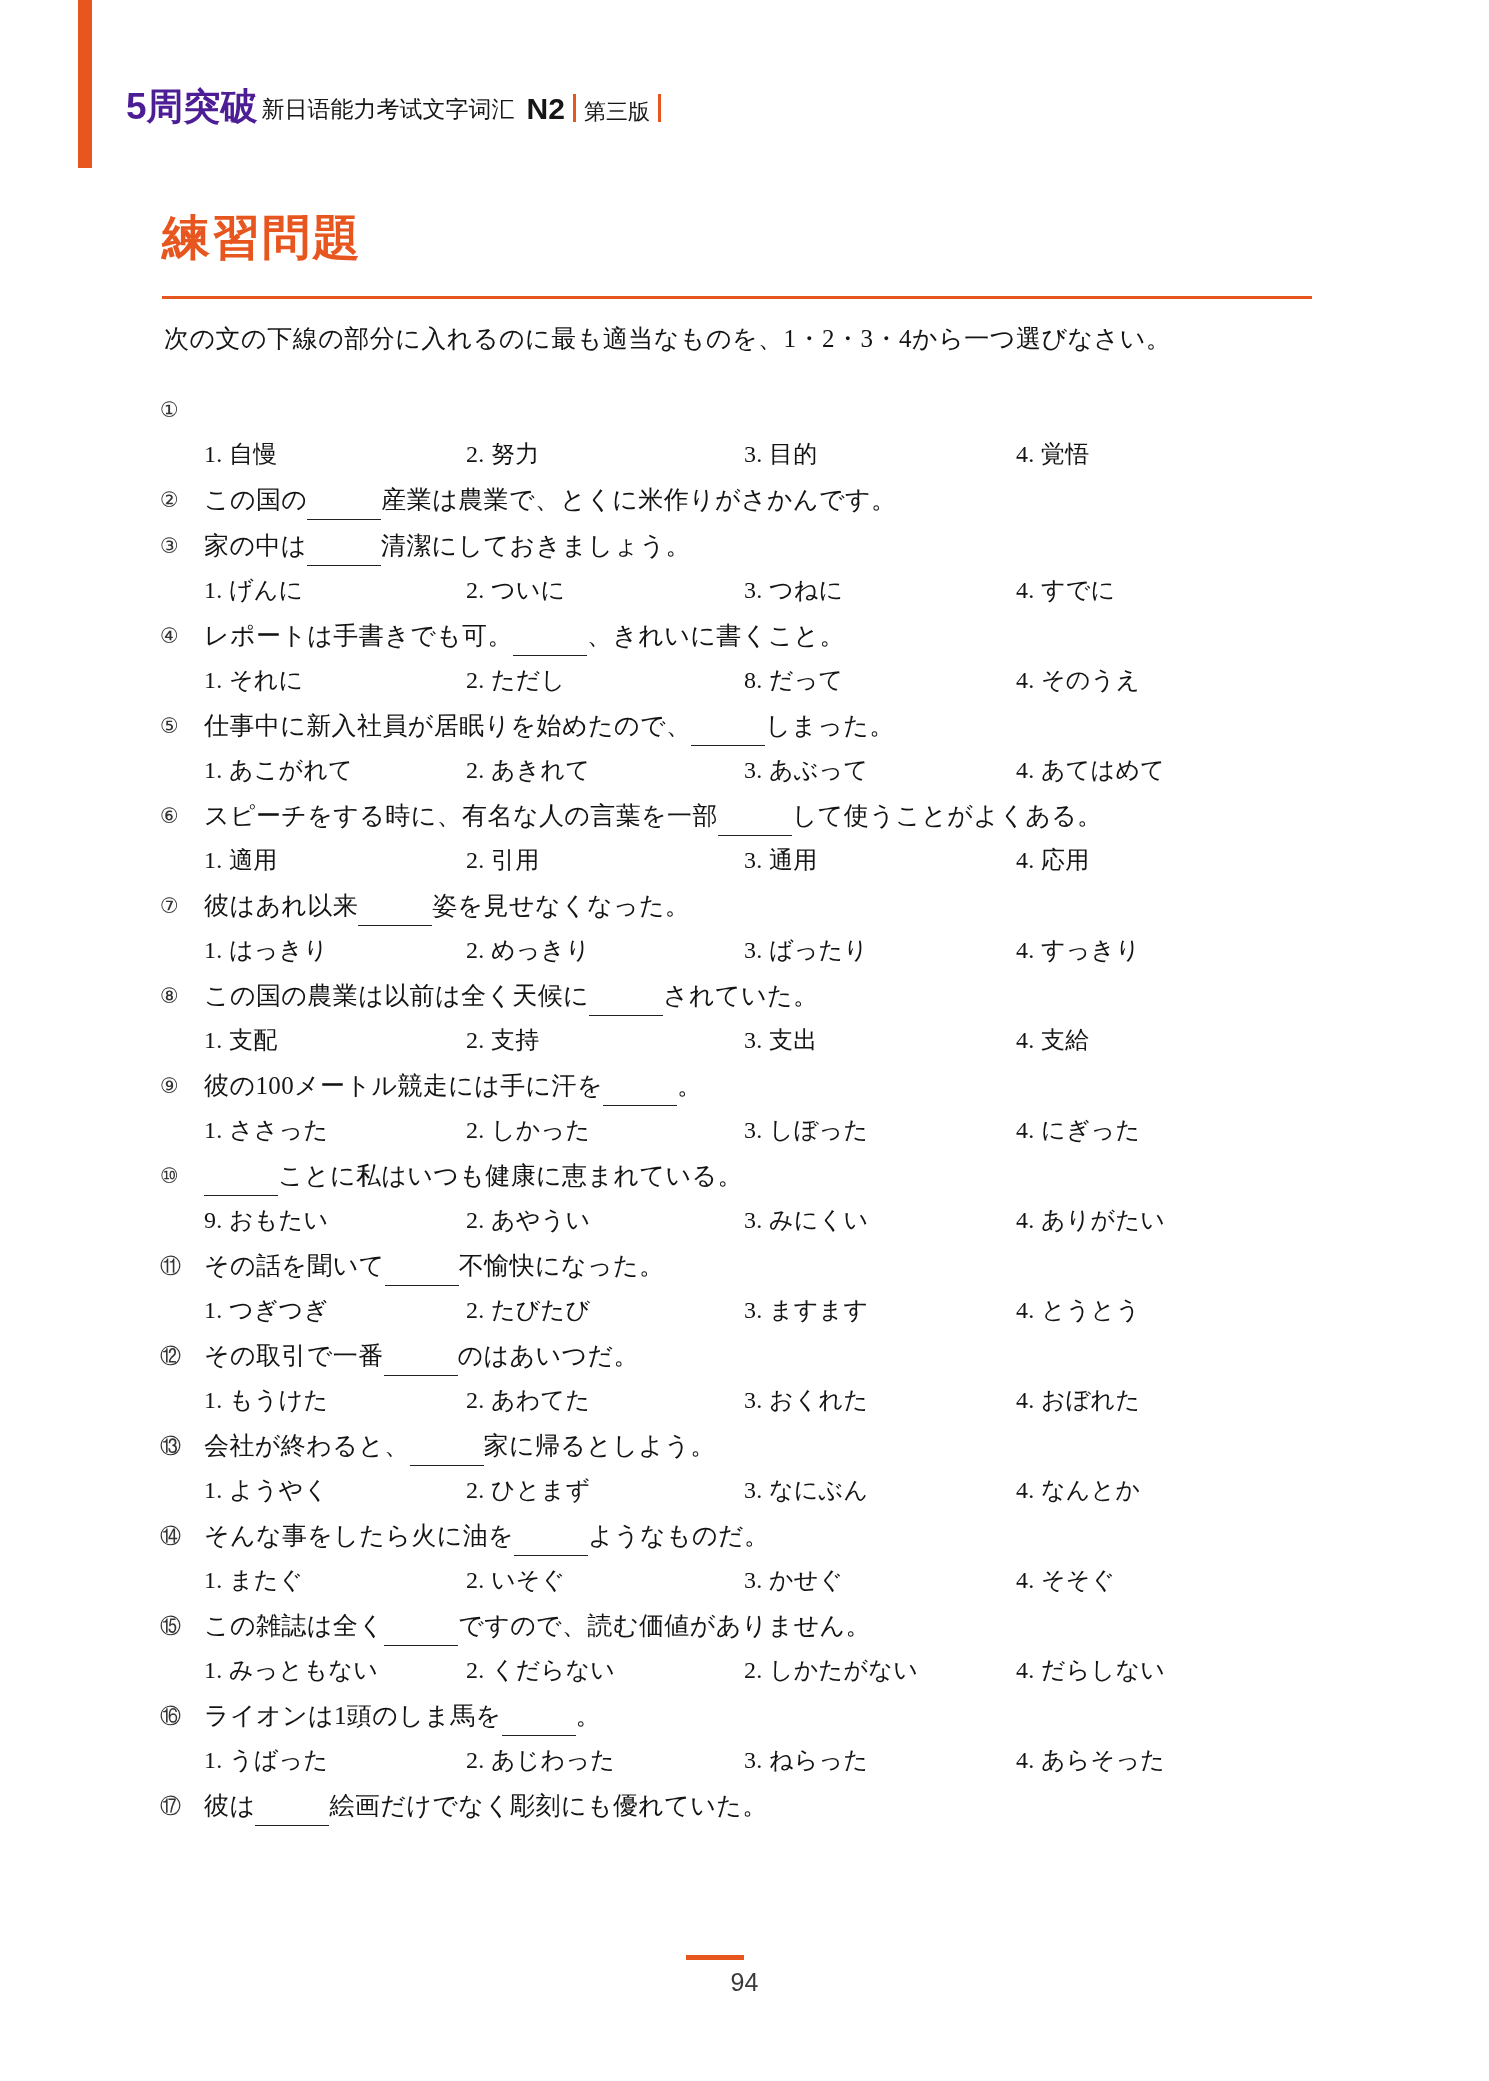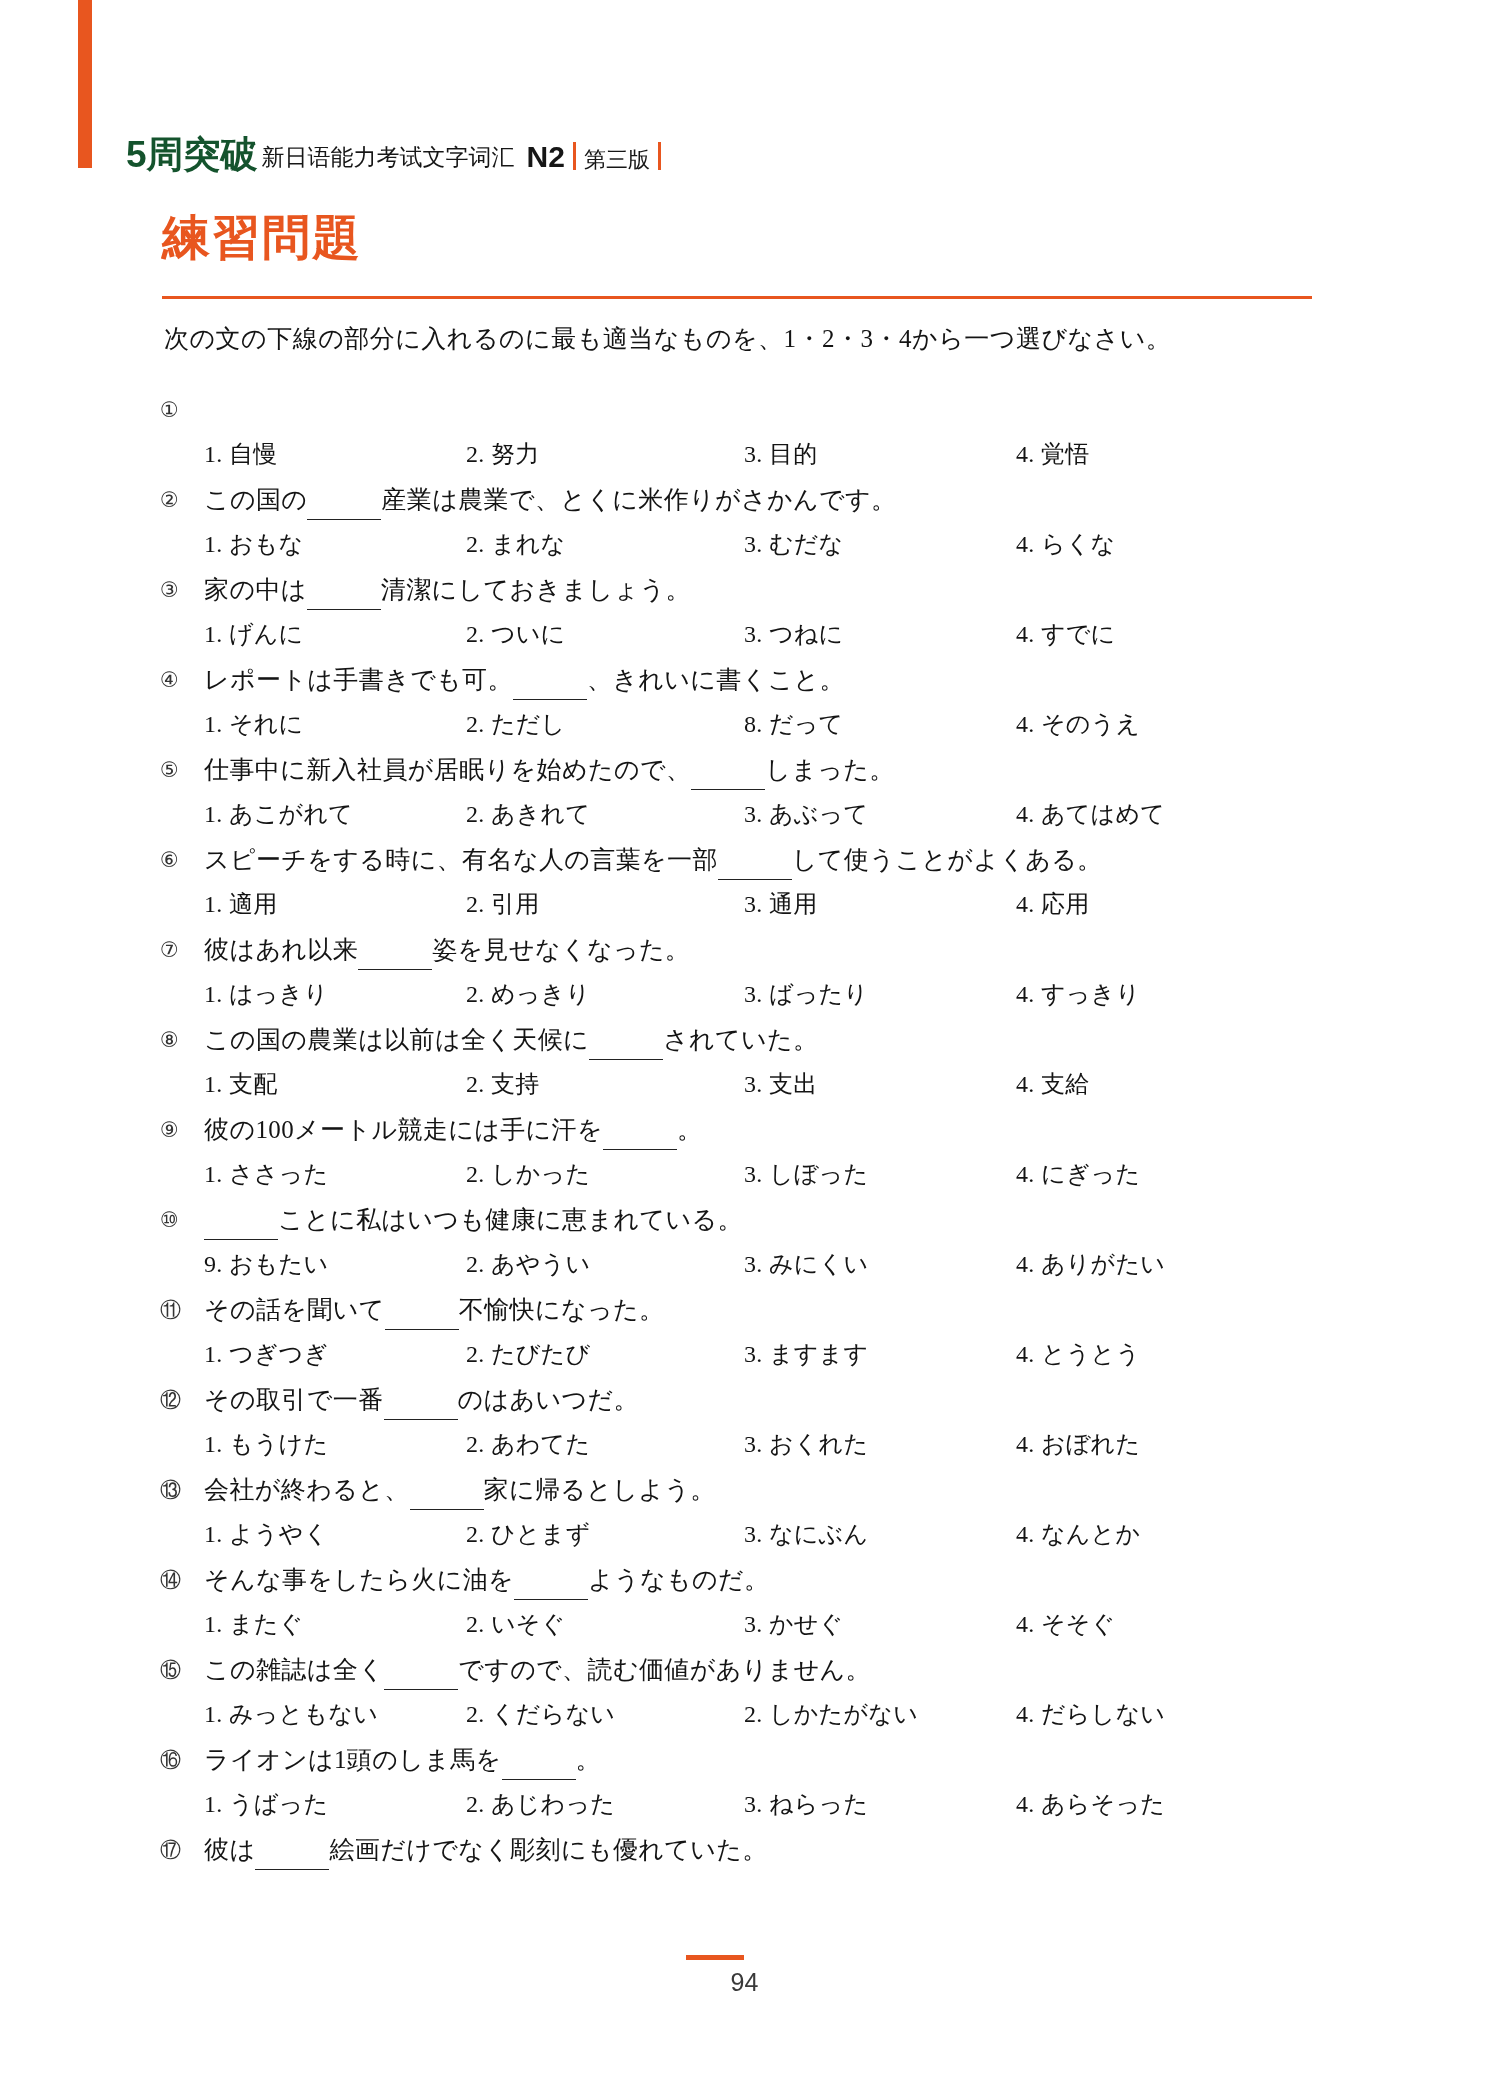--- a/index.html
+++ b/index.html
@@ -37,22 +37,21 @@
     top: 82px;
     display: flex;
     align-items: baseline;
     white-space: nowrap;
   }
   .hdr-big {
     font-family: "Liberation Sans", sans-serif;
     font-weight: bold;
     font-size: 37px;
     letter-spacing: 0px;
-    color: #14532d;
-    margin-top: 48px;
+    color: #4c1d95;
   }
   .hdr-mid {
     font-family: "Liberation Sans", sans-serif;
     font-size: 23px;
     color: #161616;
     margin-left: 4px;
     position: relative;
     top: -2px;
   }
   .hdr-n2 {
@@ -215,26 +214,20 @@
           <span class="opt">2. 努力</span>
           <span class="opt">3. 目的</span>
           <span class="opt">4. 覚悟</span>
         </div>
       </div>
       <div class="q">
         <div class="q-head">
           <span class="q-num">②</span>
           <span class="q-stem"><span>この国の</span><span class="blank b-s">&nbsp;</span><span>産業は農業で、とくに米作りがさかんです。</span></span>
         </div>
-        <div class="q-opts">
-          <span class="opt">1. おもな</span>
-          <span class="opt">2. まれな</span>
-          <span class="opt">3. むだな</span>
-          <span class="opt">4. らくな</span>
-        </div>
       </div>
       <div class="q">
         <div class="q-head">
           <span class="q-num">③</span>
           <span class="q-stem"><span>家の中は</span><span class="blank b-s">&nbsp;</span><span>清潔にしておきましょう。</span></span>
         </div>
         <div class="q-opts">
           <span class="opt">1. げんに</span>
           <span class="opt">2. ついに</span>
           <span class="opt">3. つねに</span>

